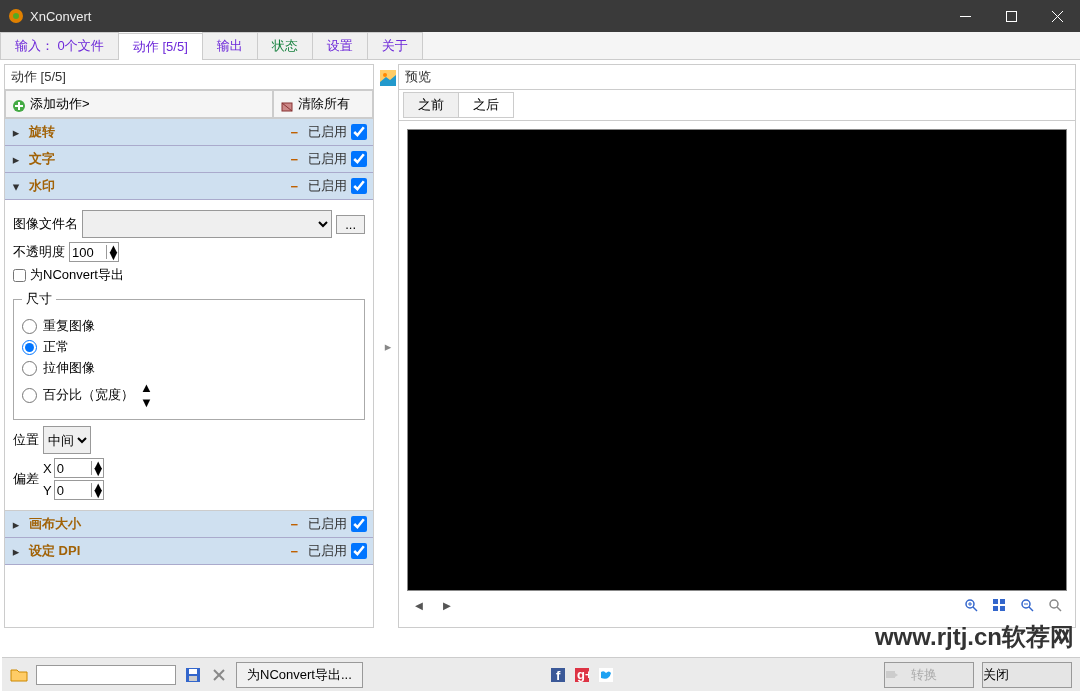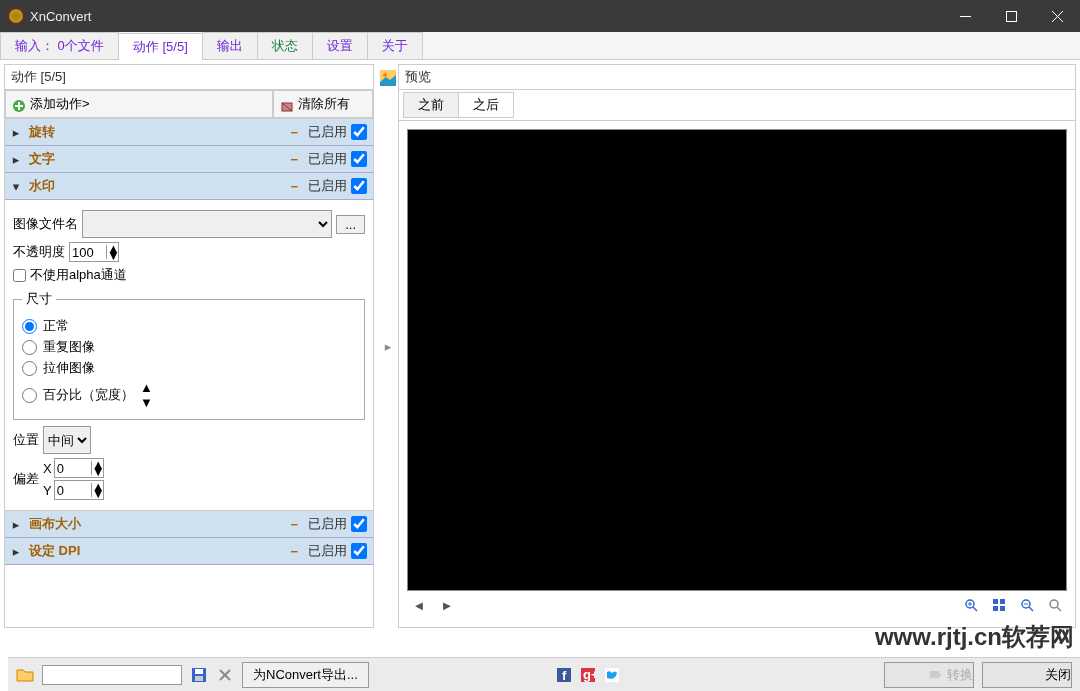--- a/index.html
+++ b/index.html
@@ -40,29 +40,29 @@
 .right{flex:1;display:flex;flex-direction:column;border:1px solid #ccc}
 .between{width:20px;display:flex;align-items:center;justify-content:center}
 .preview-tabs{display:flex;padding:2px 4px;border-bottom:1px solid #ccc}
 .preview-tabs .ptab{padding:3px 14px;border:1px solid #ccc;background:#f0f0f0;cursor:pointer;margin-right:-1px}
 .preview-tabs .ptab.active{background:#fff}
 .preview-area{flex:1;padding:8px;display:flex;flex-direction:column}
 .preview-canvas{flex:1;background:#000;border:1px solid #888}
 .preview-toolbar{height:28px;display:flex;align-items:center;gap:8px;padding:4px 2px}
 .preview-toolbar .spacer{flex:1}
 .pbtn{width:20px;height:20px;display:flex;align-items:center;justify-content:center;cursor:pointer;color:#555}
-.footer{position:absolute;bottom:0;left:8px;right:0;height:34px;background:#ebebeb;border-top:1px solid #ccc;display:flex;align-items:center;padding:0 8px;gap:8px}
+.footer{position:absolute;bottom:0;left:2px;right:0;height:34px;background:#ebebeb;border-top:1px solid #ccc;display:flex;align-items:center;padding:0 8px;gap:8px}
 .footer .folder-ico{width:18px;height:16px}
 .footer .pathbox{width:140px;height:20px;border:1px solid #999;background:#fff}
 .footer .fico{width:18px;height:18px;cursor:pointer;color:#555;display:flex;align-items:center;justify-content:center}
 .footer .export-btn{border:1px solid #999;background:#f0f0f0;padding:3px 10px;cursor:pointer}
 .footer .social{display:flex;gap:10px;margin-left:180px}
 .footer .social .sico{width:14px;height:14px}
 .footer .spacer{flex:1}
-.footer .big-btn{width:90px;height:26px;border:1px solid #999;background:#e5e5e5;cursor:pointer;display:flex;align-items:center;justify-content:flex-end;gap:4px}
+.footer .big-btn{width:90px;height:26px;border:1px solid #999;background:#e5e5e5;cursor:pointer;display:flex;align-items:center;justify-content:flex-start;gap:12px}
 .footer .big-btn.disabled{color:#aaa}
 .watermark-overlay{position:absolute;right:6px;bottom:38px;font-size:24px;font-weight:bold;color:#333;font-family:Arial}
 .small-icon{width:16px;height:16px}
 </style>
 </head>
 <body>
 
 <div class="titlebar">
   <svg class="logo" viewBox="0 0 16 16">
       <circle cx="8" cy="8" r="7" fill="#e08000"></circle>
@@ -151,31 +151,31 @@
         <div class="spin">
             <input value="100" style="">
             <div class="arrows">
               <div>▲</div>
               <div>▼</div>
             </div>
           </div>
       </div>
       <div class="row">
         <input type="checkbox" style="">
-        <label>不使用alpha通道</label>
+        <label>为NConvert导出</label>
       </div>
       <fieldset>
         <legend>尺寸</legend>
         <div class="radio-row">
+            <input type="radio" name="sz" style="">
+            <label>重复图像</label>
+          </div>
+        <div class="radio-row">
             <input type="radio" name="sz" checked="" style="">
             <label>正常</label>
-          </div>
-        <div class="radio-row">
-            <input type="radio" name="sz" style="">
-            <label>重复图像</label>
           </div>
         <div class="radio-row">
             <input type="radio" name="sz" style="">
             <label>拉伸图像</label>
           </div>
         <div class="radio-row">
             <input type="radio" name="sz" style="">
             <label>百分比（宽度）</label>
           <div class="spin"><div class="arrows">
                 <div>▲</div>

